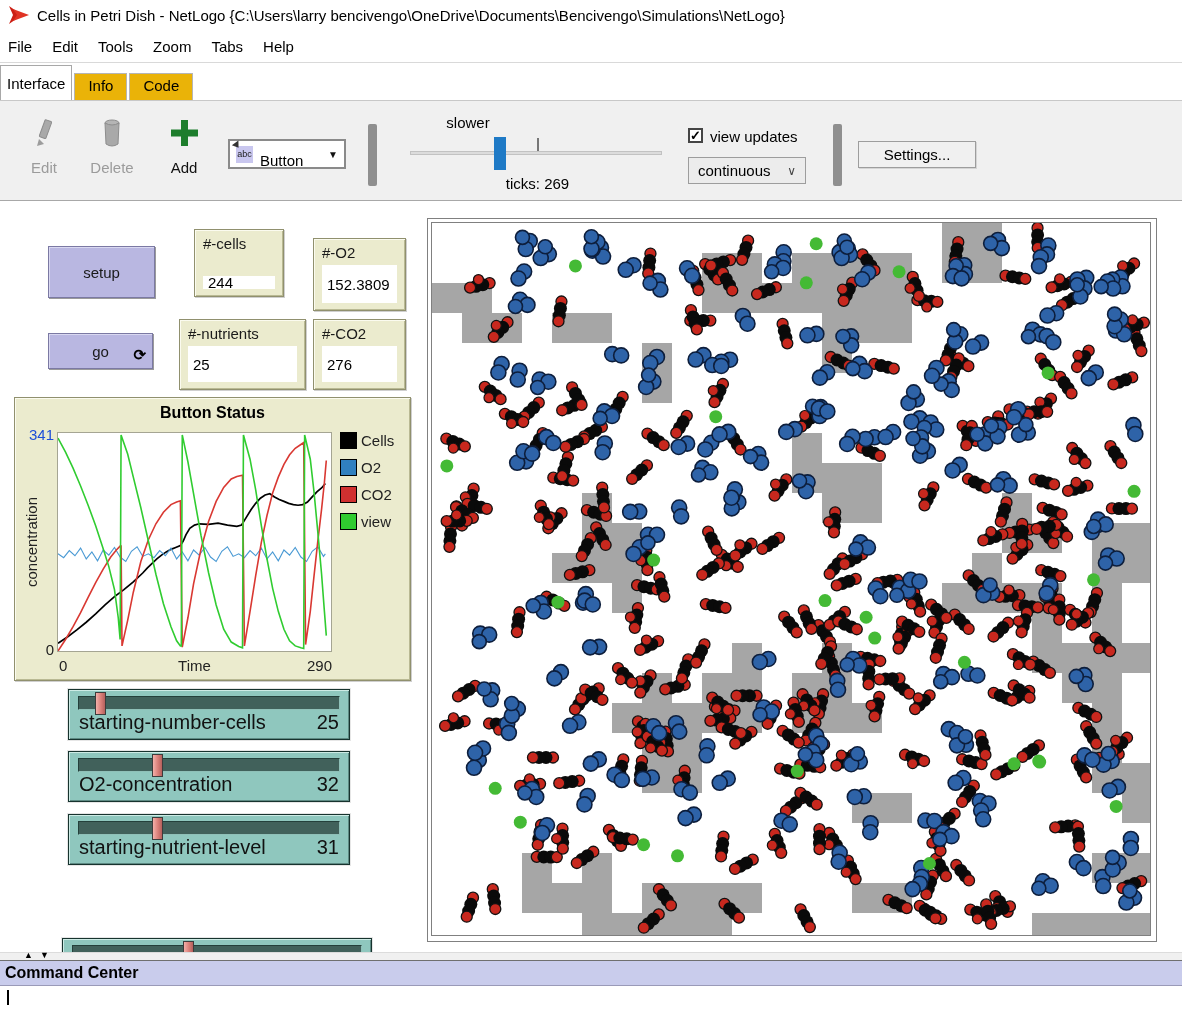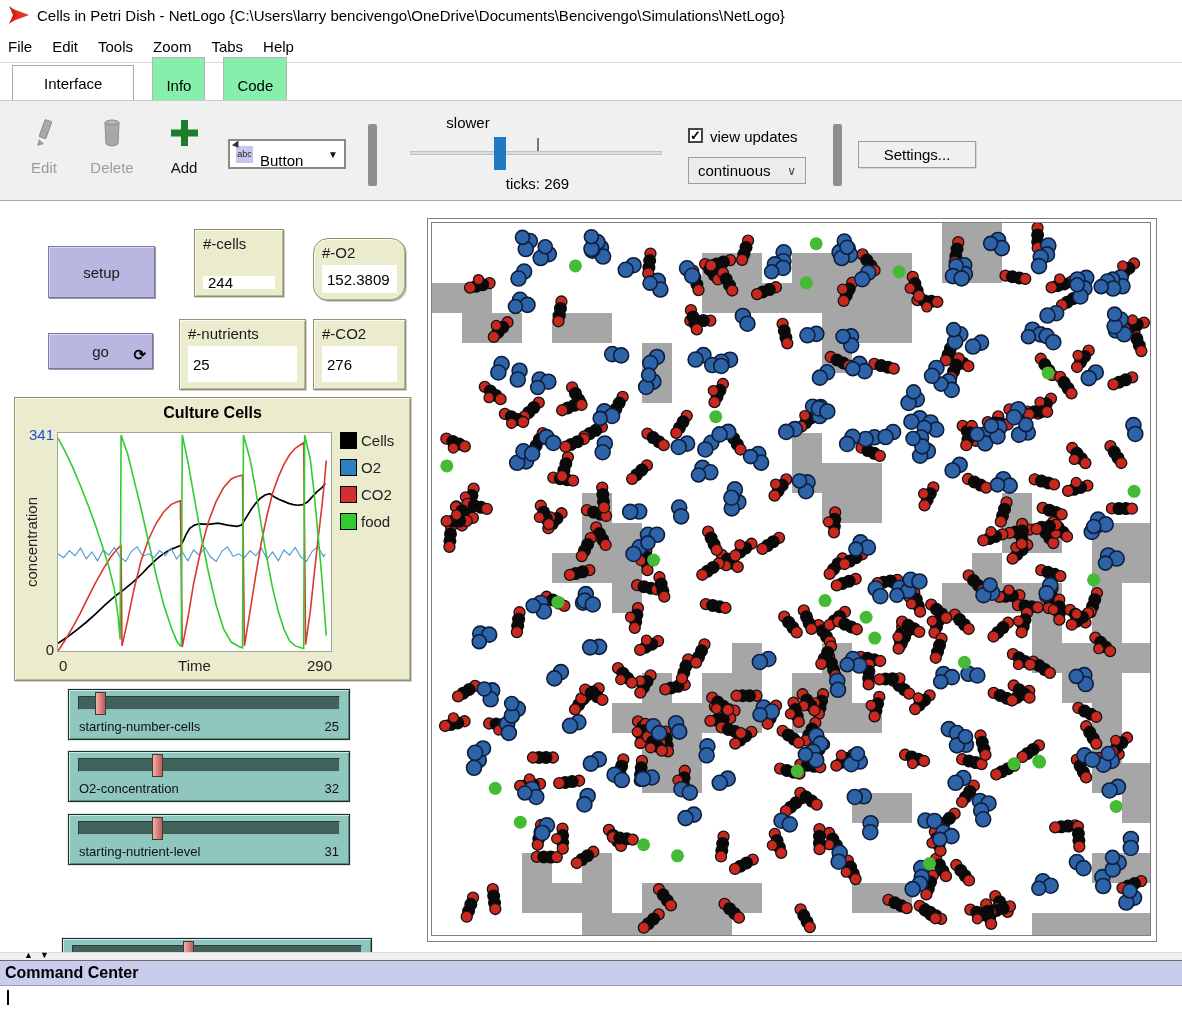--- a/index.html
+++ b/index.html
@@ -12,22 +12,22 @@
   .app-icon { width:22px; height:20px; margin-left:8px; }
   .title-text { margin-left:7px; font-size:15px; color:#000; white-space:nowrap; }
 
   
   .menubar { position:absolute; left:0; top:30px; width:100%; height:33px; background:#fff; border-bottom:1px solid #d9d9d9; display:flex; align-items:center; }
   .menu-item { font-size:15px; padding:0 10px; color:#000; }
   .menu-item:first-child { padding-left:8px; }
 
   
   .tabbar { position:absolute; left:0; top:64px; width:100%; height:36px; background:#fff; display:flex; align-items:flex-end; }
-  .tab { font-size:15px; border:1px solid #b5b5b5; border-bottom:none; background:#86efac; padding:19px 13px 6px; margin-left:18px; color:#000; }
-  .tab.active { background:#fff; padding:9px 31px 8px; margin-left:12px; border-color:#a8a8a8; }
+  .tab { font-size:15px; border:1px solid #b5b5b5; border-bottom:none; background:#eab308; padding:3px 13px 6px; margin-left:2px; color:#000; }
+  .tab.active { background:#fff; padding:9px 6px 8px; margin-left:0; border-color:#a8a8a8; }
 
   
   .toolbar { position:absolute; left:0; top:100px; width:100%; height:101px; background:#f0f0f0; border-top:1px solid #c8c8c8; }
   .tool-group { position:absolute; text-align:center; }
   .tool-label { font-size:15px; color:#9b9b9b; margin-top:6px; }
   .tool-label.dark { color:#111; }
   .sep { position:absolute; width:9px; height:62px; background:#8f8f8f; border-radius:2px; }
   .widget-dd { position:absolute; left:228px; top:38px; width:118px; height:30px; background:#fff; border:2px solid #8a8a8a; display:flex; align-items:center; padding:0 6px; }
   .widget-dd .abc { width:17px; height:17px; background:#c9c7ef; font-size:9px; display:flex; align-items:center; justify-content:center; color:#222; position:relative; }
   .widget-dd .abc::before { content:""; position:absolute; left:-2px; top:-4px; border:4px solid transparent; border-top:6px solid #333; transform:rotate(-35deg); }
@@ -63,21 +63,21 @@
   .xrow { position:absolute; left:42px; top:259px; width:275px; font-size:15px; color:#222; }
   .xmin { position:absolute; left:2px; } .xmid { position:absolute; left:0; width:100%; text-align:center; } .xmax { position:absolute; right:0; }
   .legend { position:absolute; left:325px; top:29px; }
   .leg-row { display:flex; align-items:center; height:27px; }
   .leg-swatch { width:17px; height:17px; border:1px solid #000; }
   .leg-name { font-size:15px; margin-left:4px; color:#222; }
 
   .nl-slider { position:absolute; width:282px; height:51px; background:#8fc7be; border:1px solid #17332e; box-shadow:inset 1px 1px 0 #cdebe5, inset -1px -1px 0 #5d8a83, 0 0 0 1px #e6e6e6; }
   .nl-slider .groove { position:absolute; left:9px; right:9px; top:6px; height:14px; background:#41615b; border:1px solid; border-color:#24403b #8fc0b8 #8fc0b8 #24403b; }
   .nl-slider .handle { position:absolute; top:-5px; width:11px; height:23px; background:linear-gradient(90deg,#f3b0a9,#da7f79 55%,#b4605c); border:1px solid #3c3c3c; }
-  .nl-slider .srow { position:absolute; left:10px; right:10px; bottom:5px; display:flex; justify-content:space-between; font-size:13px; color:#111; }
+  .nl-slider .srow { position:absolute; left:10px; right:10px; bottom:5px; display:flex; justify-content:space-between; font-size:20px; color:#111; }
 
   .view-outer { position:absolute; left:427px; top:17px; width:730px; height:724px; border:1px solid #808080; background:#fff; padding:3px; }
   .view-inner { width:720px; height:714px; border:1px solid #808080; overflow:hidden; }
 
   
   .cc-divider { position:absolute; left:0; top:952px; width:100%; height:8px; background:#f0f0f0; border-top:1px solid #dcdcdc; }
   .cc-arrow { position:absolute; top:-2px; font-size:9px; line-height:9px; color:#000; }
   .cc-header { position:absolute; left:0; top:960px; width:100%; height:26px; background:#c9ccec; border-top:1px solid #6f6f6f; border-bottom:1px solid #9a9ab8; font-size:16px; font-weight:bold; color:#000; line-height:24px; padding-left:5px; }
   .cc-input { position:absolute; left:0; top:987px; width:100%; height:22px; background:#fff; }
   .cc-cursor { position:absolute; left:7px; top:3px; width:2px; height:15px; background:#000; }
@@ -168,35 +168,35 @@
     </div>
     <div class="nl-button" style="left:48px; top:132px; width:105px; height:36px;">
       <span>go</span>
       <span class="forever-icon">⟳</span>
     </div>
 
     <div class="monitor" style="left:194px; top:28px; width:90px; height:68px;gap:20px;">
       <div class="mlabel">#-cells</div>
       <div class="mvalue">244</div>
     </div>
-    <div class="monitor" style="left:313px; top:37px; width:93px; height:63px;border-radius:15px;">
+    <div class="monitor" style="left:313px; top:37px; width:93px; height:73px;">
       <div class="mlabel">#-O2</div>
       <div class="mvalue">152.3809</div>
     </div>
     <div class="monitor" style="left:179px; top:118px; width:127px; height:71px;">
       <div class="mlabel">#-nutrients</div>
       <div class="mvalue">25</div>
     </div>
     <div class="monitor" style="left:313px; top:118px; width:93px; height:71px;">
       <div class="mlabel">#-CO2</div>
       <div class="mvalue">276</div>
     </div>
 
     <div class="plot">
-      <div class="plot-title">Culture Cells</div>
+      <div class="plot-title">Button Status</div>
       <div class="ymax">341</div>
       <div class="ymin">0</div>
       <div class="ylab">concentration</div>
       <div class="plot-area">
         <svg id="plot-svg" width="273" height="218" viewBox="0 0 290 341" preserveAspectRatio="none">
             <polyline points="0,329 10,319 20,308 30,296 40,283 50,269 60,256 70,245 80,233 90,219 95,211 100,204 105,197 110,191 115,186 120,182 125,179 130,176 133,169 136,159 140,149 145,144 150,142 160,143 170,141 180,144 190,146 195,144 200,132 205,120 210,110 215,102 220,97 225,95 230,100 235,104 240,107 245,110 250,112 255,113 260,112 265,108 270,100 275,92 280,86 284,79" fill="none" stroke="#000000" stroke-width="1.7" vector-effect="non-scaling-stroke"></polyline>
             <polyline points="0,189 6,195 12,184 18,192 24,180 30,197 36,186 42,200 48,183 54,191 60,179 66,194 72,201 78,185 84,178 90,193 96,189 102,195 108,184 114,192 120,180 126,197 132,186 138,200 144,183 150,191 156,179 162,194 168,201 174,185 180,178 186,193 192,189 198,195 204,184 210,192 216,180 222,197 228,186 234,200 240,183 246,191 252,179 258,194 264,201 270,185 276,178 282,193 284,189" fill="none" stroke="#4a9ad4" stroke-width="1.1" vector-effect="non-scaling-stroke"></polyline>
             <polyline points="0,341 8,323 16,303 24,281 32,257 40,234 48,213 56,194 62,183 66,177 67,177 68,333 74,293 80,249 88,201 96,167 104,142 112,124 120,112 126,108 130,106 132,335 138,289 144,236 152,181 160,138 168,107 176,85 184,72 190,68 196,66 198,333 204,279 210,223 216,171 222,129 228,94 234,69 240,49 246,34 252,24 258,18 261,15 263,331 268,279 272,223 276,169 280,119 283,77 285,43" fill="none" stroke="#d93832" stroke-width="1.6" vector-effect="non-scaling-stroke"></polyline>
             <polyline points="0,8 8,30 16,55 24,83 32,113 40,145 48,181 54,209 60,245 64,289 66,323 67,3 74,33 80,69 88,117 96,169 104,221 112,267 120,303 126,325 130,333 131,333 132,3 138,45 144,95 152,161 160,219 168,269 176,307 184,327 192,334 196,336 197,3 204,41 210,89 216,145 222,197 228,243 234,279 240,307 246,325 252,333 258,336 261,337 262,3 268,41 272,93 276,155 280,221 283,279 285,317" fill="none" stroke="#30cc30" stroke-width="1.6" vector-effect="non-scaling-stroke"></polyline>
           </svg>
@@ -214,21 +214,21 @@
         <div class="leg-row">
           <span class="leg-swatch" style="background: rgb(48, 128, 192);"></span>
           <span class="leg-name">O2</span>
         </div>
         <div class="leg-row">
           <span class="leg-swatch" style="background: rgb(208, 48, 48);"></span>
           <span class="leg-name">CO2</span>
         </div>
         <div class="leg-row">
           <span class="leg-swatch" style="background: rgb(48, 204, 48);"></span>
-          <span class="leg-name">food</span>
+          <span class="leg-name">view</span>
         </div>
       </div>
     </div>
 
     <div class="nl-slider" style="left:68px; top:488px;">
       <div class="groove">
           <div class="handle" style="left: calc(8% - 5px);"></div>
         </div>
       <div class="srow">
           <span>starting-number-cells</span>

